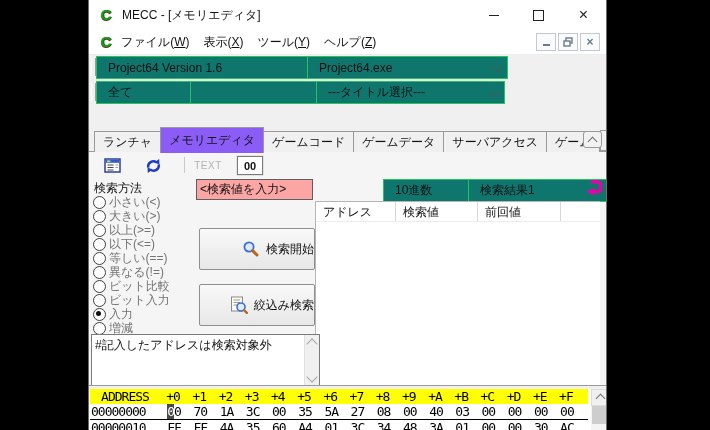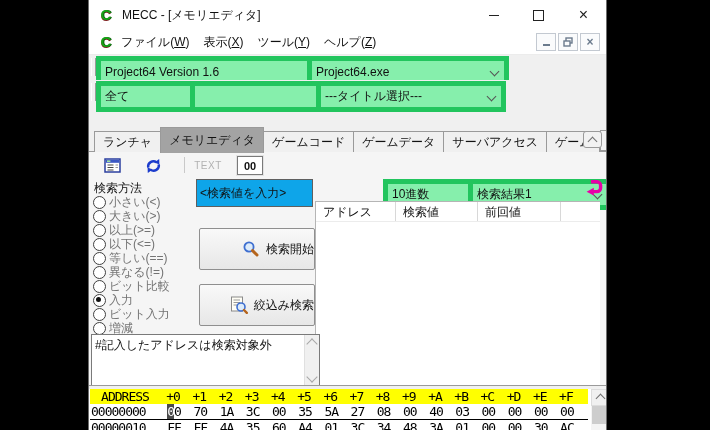--- a/index.html
+++ b/index.html
@@ -25,30 +25,30 @@
   .menu-item{font-size:12px;color:#111;padding:3px 7px;white-space:nowrap;}
   .menu-item u{text-decoration:underline;}
   .mdi-btns{margin-left:auto;display:flex;gap:2px;margin-right:6px;}
   .mdi{width:18px;height:16px;border:1px solid #c3c9d1;background:#fafbfc;display:flex;align-items:center;justify-content:center;}
   .mdi-min{width:7px;height:2px;background:#6b7b8d;margin-top:6px;}
   .mdi-x{color:#6b7b8d;font-weight:bold;font-size:12px;line-height:12px;}
 
   
   .rebar{left:0;width:100%;height:24px;background:#f0f0f0;}
   .grip{position:absolute;left:2px;top:3px;width:3px;height:18px;border-left:1px solid #fdfdfd;border-right:1px solid #9a9a9a;}
-  .combo{position:absolute;height:21px;background:#86efac;border:5px solid #22c55e;font-size:12px;color:#111;
-         display:flex;align-items:center;padding:0 18px 0 4px;white-space:nowrap;overflow:hidden;}
+  .combo{position:absolute;height:21px;background:#0f766e;border:1px solid #22c55e;font-size:12px;color:#111;
+         display:flex;align-items:center;padding:0 18px 0 11px;white-space:nowrap;overflow:hidden;}
   .combo .chev{position:absolute;right:6px;top:7px;width:6px;height:6px;border-right:1px solid #555;border-bottom:1px solid #555;transform:rotate(45deg);}
   .chev-up{display:inline-block;width:6px;height:6px;border-left:1px solid #707070;border-top:1px solid #707070;transform:rotate(45deg);margin-top:3px;}
 
   
   .tabstrip{left:0;top:127px;width:100%;height:25px;display:flex;align-items:flex-end;padding-left:5px;}
   .tab{height:20px;background:#f0f0f0;border:1px solid #9a9a9a;border-bottom:none;font-size:12px;color:#111;
        display:flex;align-items:center;padding:0 8px;margin-right:-1px;position:relative;z-index:1;white-space:nowrap;}
-  .tab.active{height:24px;background:#a3a3a3;z-index:3;margin-bottom:-1px;padding-bottom:1px;}
+  .tab.active{height:24px;background:#8b5cf6;z-index:3;margin-bottom:-1px;padding-bottom:1px;}
   .tab.clip{width:44px;overflow:hidden;padding-right:0;}
   .tabspin{display:flex;margin-left:1px;margin-bottom:1px;}
   .spinbtn{width:17px;height:19px;border:1px solid #9a9a9a;background:#f2f2f2;display:flex;align-items:center;justify-content:center;margin-right:-1px;}
   .collapse-btn{position:absolute;right:4px;bottom:3px;width:19px;height:17px;border:1px solid #9a9a9a;border-radius:3px;
        background:#f2f2f2;display:flex;align-items:center;justify-content:center;z-index:4;}
 
   
   .pane{left:0;top:151px;width:100%;height:234px;background:#f5f5f5;border-top:1px solid #9a9a9a;}
   .iconbtn{position:absolute;top:3px;width:24px;height:21px;display:flex;align-items:center;justify-content:center;}
   .vsep{position:absolute;top:5px;width:1px;height:16px;background:#c9c9c9;}
@@ -56,21 +56,21 @@
   .zero-btn{position:absolute;top:4px;width:24px;height:17px;background:#fff;border:1px solid #7a7a7a;box-shadow:0 0 0 1px #e3e3e3;
             font-size:11px;font-weight:bold;color:#111;display:flex;align-items:center;justify-content:center;}
 
   .panel-label{position:absolute;left:5px;top:28px;font-size:12px;color:#111;}
   .radio-list{position:absolute;left:4px;top:43px;width:118px;}
   .radio-row{height:14px;display:flex;align-items:center;}
   .radio{width:11px;height:11px;border:1px solid #404040;border-radius:50%;background:#fff;margin-right:3px;position:relative;flex:none;}
   .radio.on::after{content:"";position:absolute;left:2px;top:2px;width:5px;height:5px;border-radius:50%;background:#111;}
   .rlbl{font-size:12px;color:#737373;white-space:nowrap;}
 
-  .value-input{position:absolute;left:107px;top:27px;width:117px;height:28px;border:1px solid #5f5f5f;background:#0ea5e9;
+  .value-input{position:absolute;left:107px;top:27px;width:117px;height:21px;border:1px solid #5f5f5f;background:#fca5a5;
                font-size:12px;font-family:"Liberation Sans",sans-serif;color:#111;padding:0 3px;box-sizing:border-box;}
   .redo-icon{position:absolute;left:494px;top:26px;width:20px;height:20px;}
 
   .big-btn{position:absolute;left:110px;width:114px;height:40px;border:1px solid #8f8f8f;border-radius:2px;
            background:linear-gradient(#f9f9f9,#e7e7e7);display:flex;align-items:center;justify-content:flex-end;gap:6px;
            font-size:12px;color:#111;}
 
   .results{position:absolute;left:226px;top:49px;width:284px;height:185px;background:#fff;border-left:1px solid #b5b5b5;border-top:1px solid #b5b5b5;}
   .results-header{display:flex;height:19px;border-bottom:1px solid #ececec;}
   .tcol{font-size:12px;color:#111;padding:2px 0 0 7px;border-right:1px solid #d8d8d8;box-sizing:border-box;white-space:nowrap;overflow:hidden;}
@@ -240,26 +240,26 @@
         </div>
         <div class="radio-row">
           <span class="radio"></span>
           <span class="rlbl">異なる(!=)</span>
         </div>
         <div class="radio-row">
           <span class="radio"></span>
           <span class="rlbl">ビット比較</span>
         </div>
         <div class="radio-row">
+          <span class="radio"></span>
+          <span class="rlbl">ビット入力</span>
+        </div>
+        <div class="radio-row">
           <span class="radio on"></span>
           <span class="rlbl">入力</span>
-        </div>
-        <div class="radio-row">
-          <span class="radio"></span>
-          <span class="rlbl">ビット入力</span>
         </div>
         <div class="radio-row">
           <span class="radio"></span>
           <span class="rlbl">増減</span>
         </div>
       </div>
 
     <input class="value-input" value="&lt;検索値を入力&gt;" style="">
     <div class="combo" style="left:294px;top:27px;width:82px;">
       <span>10進数</span>

